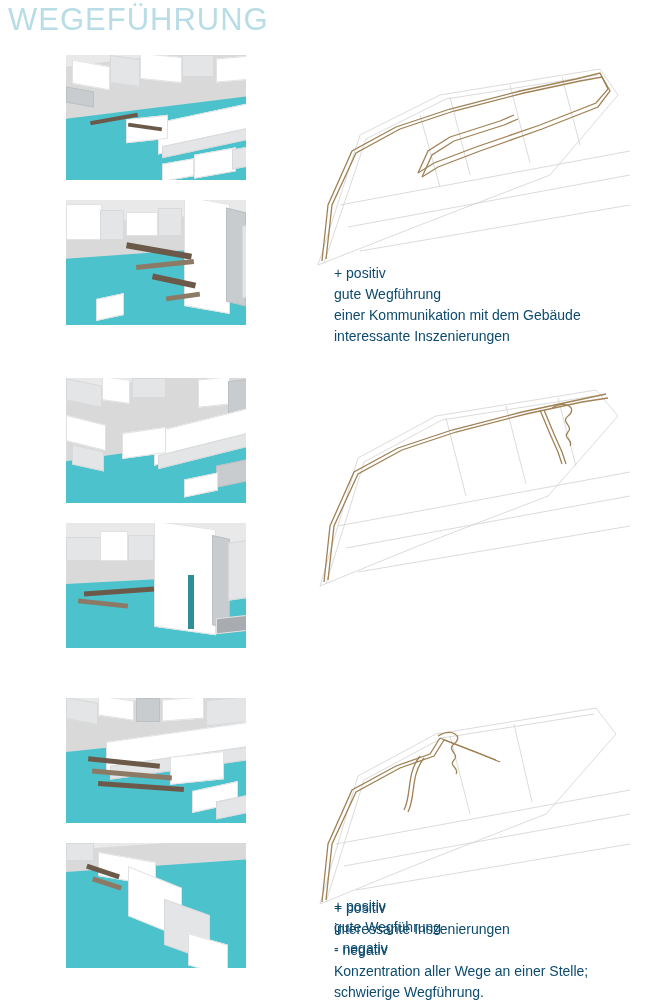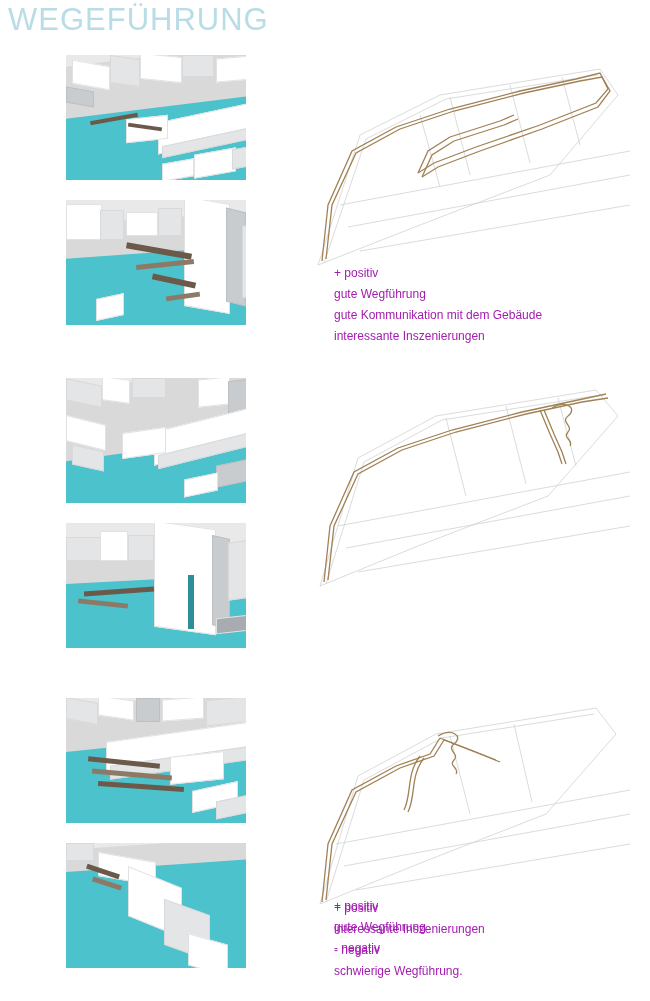--- a/index.html
+++ b/index.html
@@ -84,23 +84,23 @@
     width: 330px;
     height: 215px;
   }
   .drawing svg { display: block; }
 
   
   .caption {
     position: absolute;
     left: 334px;
     width: 316px;
-    font-size: 12px;
+    font-size: 14px;
     line-height: 21px;
-    color: #a21caf;
+    color: #0c4a6e;
     font-family: "Liberation Sans", sans-serif;
   }
   .caption .line { white-space: nowrap; }
   #caption-1 { top: 208px; }
   #caption-2 { top: 518px; }
   #caption-3 { top: 200px; }
   #section-3 .caption { left: 334px; }
 </style>
 </head>
 <body>
@@ -167,21 +167,21 @@
         <path d="M122,122 L132,100 L154,86"></path>
         <path d="M150,82 L200,66 L214,60"></path>
         <path d="M154,86 L204,70 L218,64"></path>
       </g>
     </svg>
   </div>
 
   <div class="caption" id="caption-1">
     <div class="line">+ positiv</div>
     <div class="line">gute Wegführung</div>
-    <div class="line">gute Kommunikation mit dem Gebäude</div>
+    <div class="line">einer Kommunikation mit dem Gebäude</div>
     <div class="line">interessante Inszenierungen</div>
   </div>
 </div>
 
 <div class="section" id="section-2">
 
   <div class="render top">
     <div class="sky"></div>
     <div class="water" style="left:-10px;top:54px;width:210px;height:90px;transform:skewY(-10deg);"></div>
     <div class="ground" style="left:-10px;top:0px;width:210px;height:70px;transform:skewY(-8deg);"></div>
@@ -298,15 +298,16 @@
         <path d="M124,60 C110,78 116,98 108,114"></path>
         <path d="M138,38 C152,30 164,38 154,46 C146,52 160,56 154,62 C148,68 160,70 156,76"></path>
       </g>
     </svg>
   </div>
 
   <div class="caption" id="caption-3">
     <div class="line">+ positiv</div>
     <div class="line">interessante Inszenierungen</div>
     <div class="line">- negativ</div>
+    <div class="line">Konzentration aller Wege an einer Stelle;</div>
     <div class="line">schwierige Wegführung.</div>
   </div>
 </div>
 
 </body></html>

